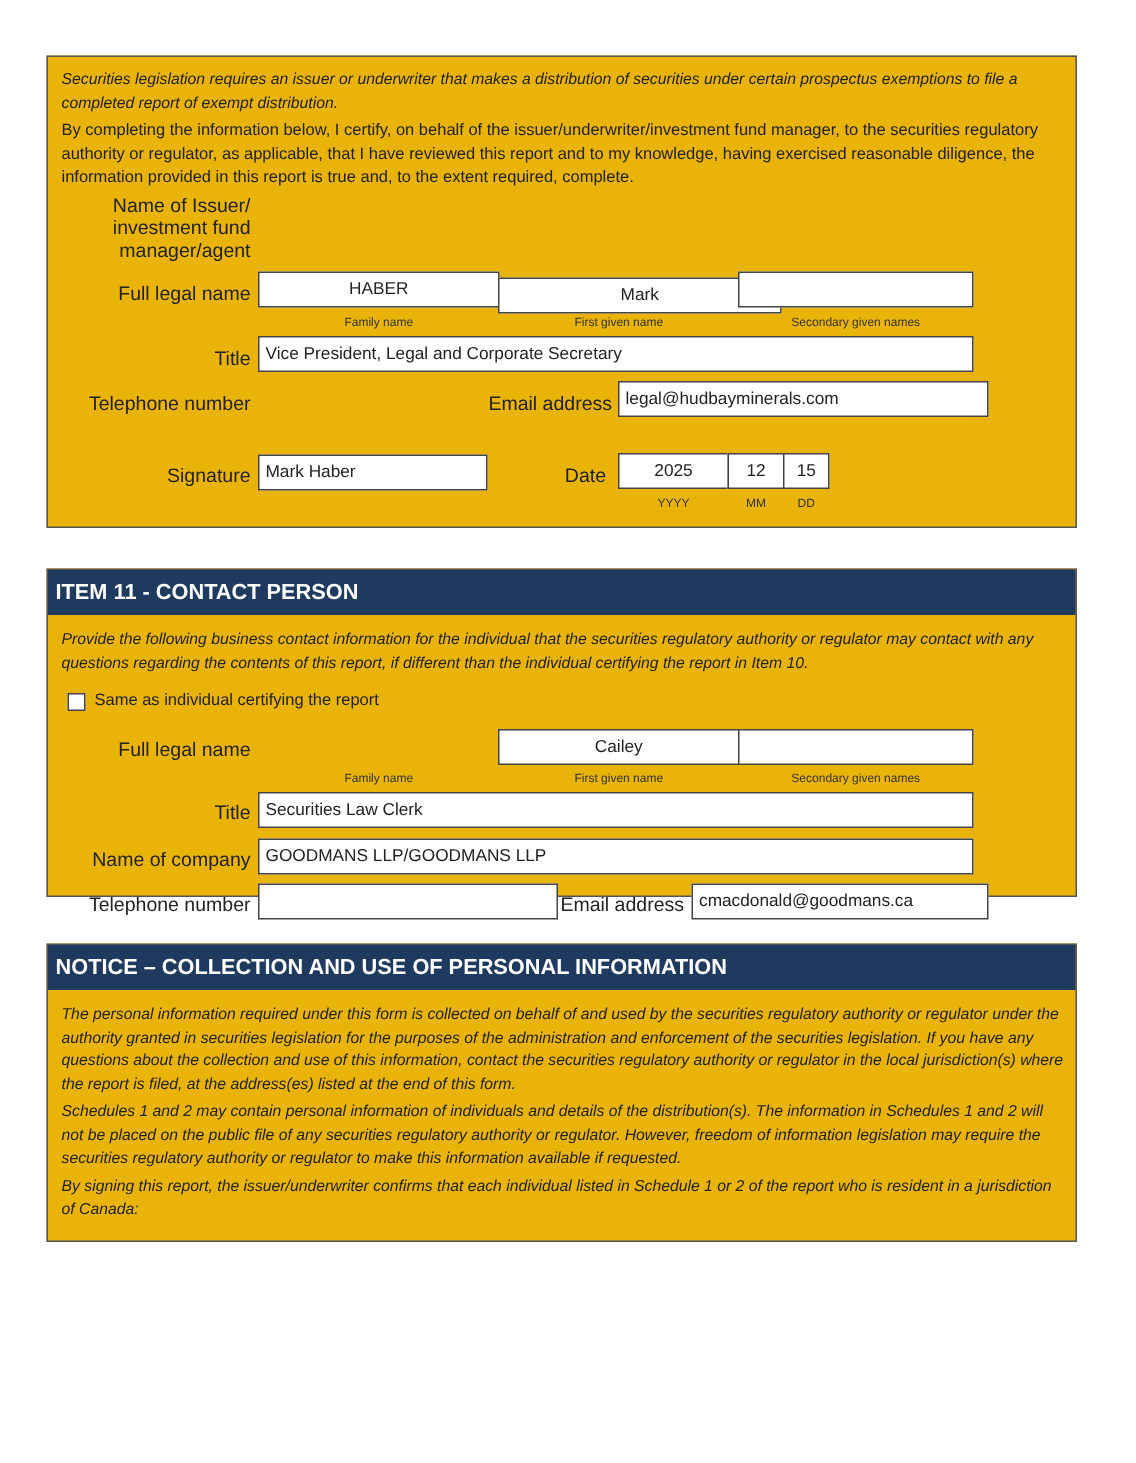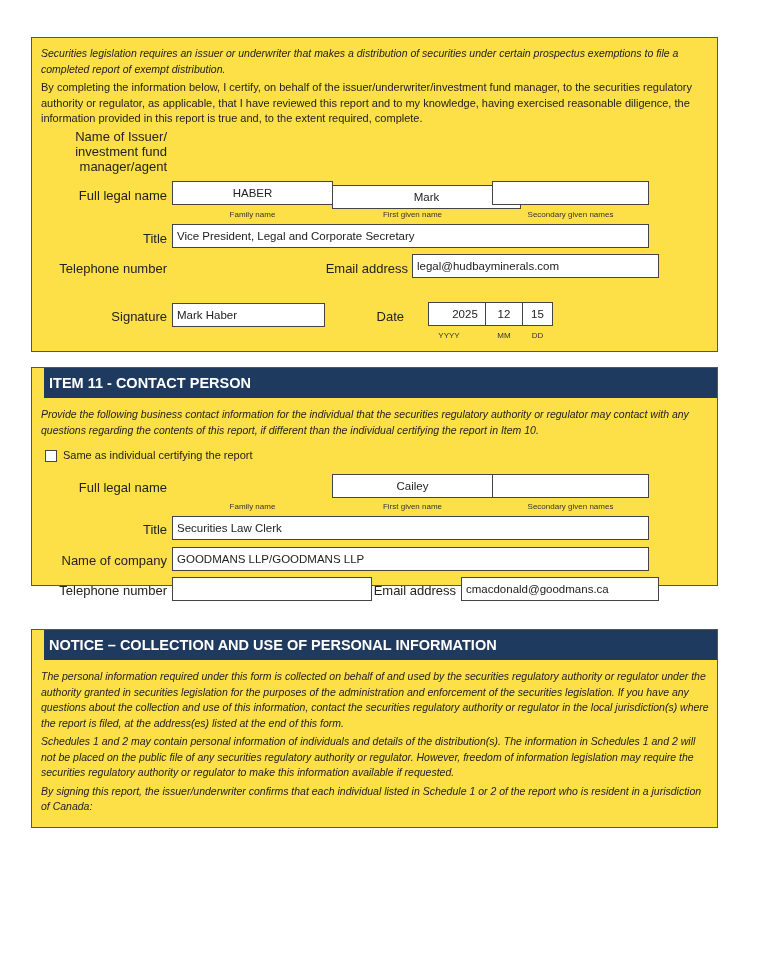--- a/index.html
+++ b/index.html
@@ -1,18 +1,18 @@
 <!DOCTYPE html>
 <html><head>
 <meta charset="utf-8">
 <style>
   * { box-sizing: border-box; margin: 0; padding: 0; }
   html, body { width: 757px; height: 975px; background: #ffffff; }
   body { font-family: "Liberation Sans", sans-serif; color: #222; position: relative; overflow: hidden; }
-  .panel { position: absolute; left: 31px; width: 687px; border: 1px solid #555; background: #fde047; padding-left: 12px; }
+  .panel { position: absolute; left: 31px; width: 687px; border: 1px solid #555; background: #eab308; }
   .italic { font-style: italic; font-size: 10.5px; line-height: 15.5px; color: #222; }
   .para { font-size: 11px; line-height: 15.5px; color: #222; }
   .hdr { background: #1f3a5f; color: #fff; font-weight: bold; font-size: 14.5px; height: 30px; line-height: 30px; padding-left: 5px; }
   .lbl { position: absolute; font-size: 13px; text-align: right; color: #222; }
   .box { position: absolute; border: 1px solid #444; font-size: 11.5px; height: 24px; line-height: 22px; padding-left: 4px; color: #222; background: #fff; }
   .box.c { text-align: center; padding-left: 0; }
   .sub { position: absolute; font-size: 8px; color: #333; text-align: center; }
   .chk { position: absolute; width: 12px; height: 12px; border: 1px solid #444; background: #fff; }
 </style>
 </head>
@@ -41,29 +41,29 @@
   <div class="lbl" style="left:20px; top:193px; width:115px;">Title</div>
   <div class="box" style="left:140px; top:186px; width:477px;">Vice President, Legal and Corporate Secretary</div>
 
   <div class="lbl" style="left:20px; top:223px; width:115px;">Telephone number</div>
   <div class="lbl" style="left:290px; top:223px; width:86px;">Email address</div>
   <div class="box" style="left:380px; top:216px; width:247px;">legal@hudbayminerals.com</div>
 
   <div class="lbl" style="left:20px; top:271px; width:115px;">Signature</div>
   <div class="box" style="left:140px; top:265px; width:153px;">Mark Haber</div>
   <div class="lbl" style="left:320px; top:271px; width:52px;">Date</div>
-  <div class="box c" style="left:380px; top:264px; width:74px;margin-left:16px;">2025</div>
+  <div class="box c" style="left:380px; top:264px; width:74px;">2025</div>
   <div class="box c" style="left:453px; top:264px; width:38px;">12</div>
   <div class="box c" style="left:490px; top:264px; width:31px;">15</div>
   <div class="sub" style="left:380px; top:293px; width:74px;">YYYY</div>
   <div class="sub" style="left:453px; top:293px; width:38px;">MM</div>
   <div class="sub" style="left:490px; top:293px; width:31px;">DD</div>
 </div>
 
-<div class="panel" style="top:367px; height:219px;">
+<div class="panel" style="top:379px; height:219px;">
   <div class="hdr">ITEM 11 - CONTACT PERSON</div>
   <div style="position:absolute; left:9px; top:39px; width:668px;">
     <p class="italic">Provide the following business contact information for the individual that the securities regulatory authority or regulator may contact with any questions regarding the contents of this report, if different than the individual certifying the report in Item 10.</p>
   </div>
   <div class="chk" style="left:13px; top:82px;"></div>
   <div class="para" style="position:absolute; left:31px; top:80px;">Same as individual certifying the report</div>
 
   <div class="lbl" style="left:20px; top:112px; width:115px;">Full legal name</div>
   <div class="box c" style="left:300px; top:106px; width:161px;text-align:center;">Cailey</div>
   <div class="box c" style="left:460px; top:106px; width:157px;"></div>

